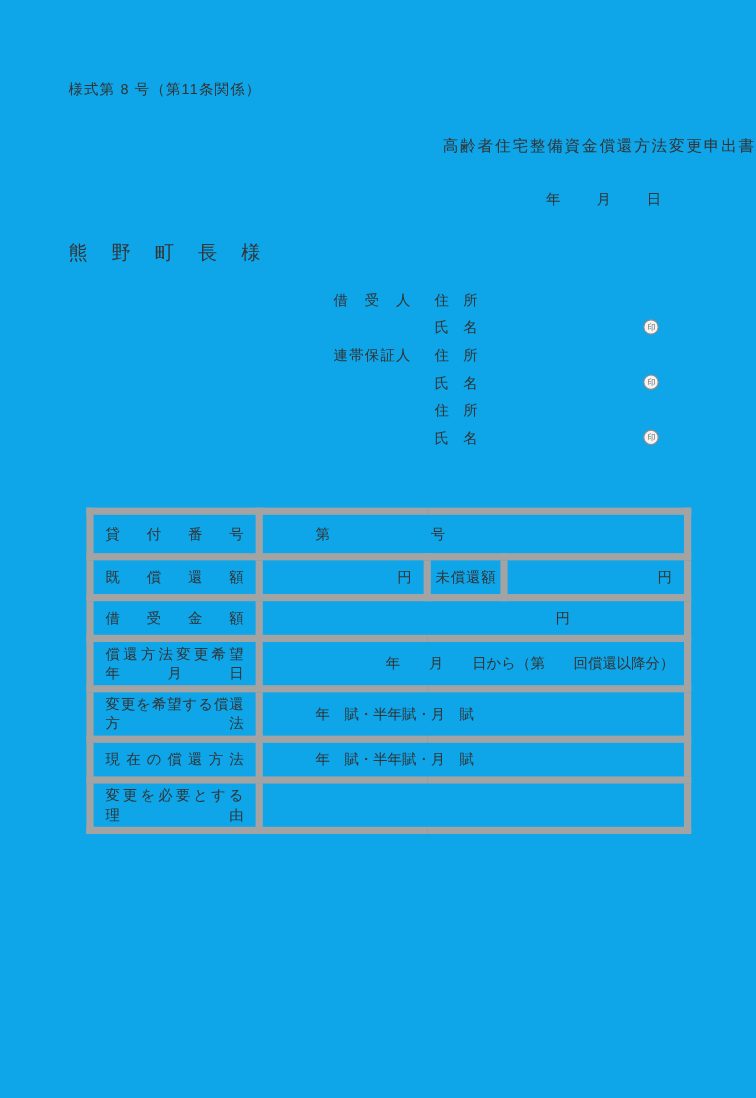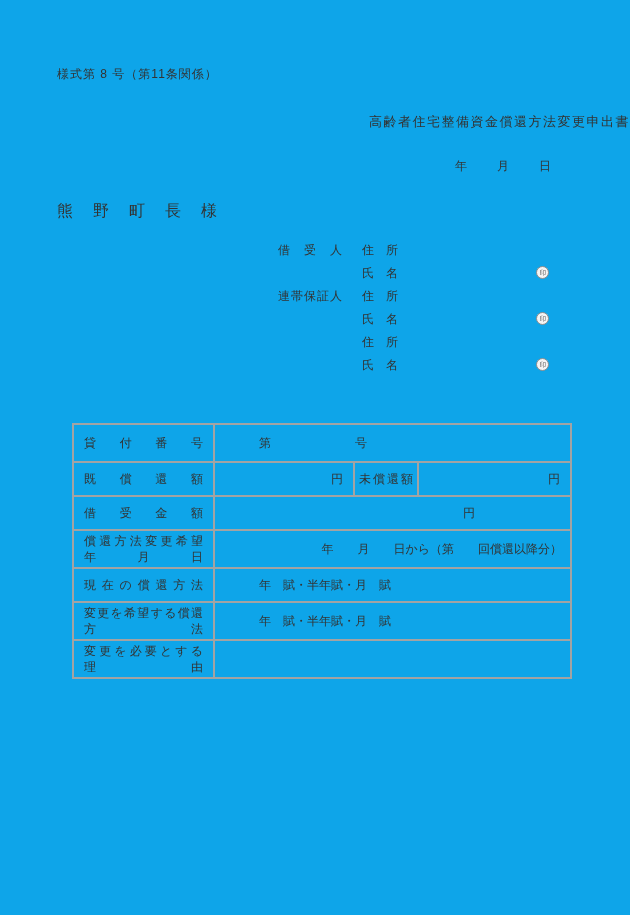--- a/index.html
+++ b/index.html
@@ -101,21 +101,21 @@
     position: absolute;
     left: 72px;
     top: 423px;
     width: 498px;
     border-collapse: collapse;
     table-layout: fixed;
     font-size: 12px;
     color: #333;
   }
   .form-table td {
-    border: 2px solid #a3a3a3;
+    border: 6px solid #a3a3a3;
     padding: 2px 8px;
     vertical-align: middle;
     overflow: hidden;
   }
   .form-table td.lbl {
     padding: 2px 10px;
   }
   .form-table td.lbl .jline {
     text-align: justify;
     text-align-last: justify;
@@ -220,31 +220,31 @@
       </tr>
       <tr class="h37">
         <td class="lbl">
           <div class="jline">償還方法変更希望</div>
           <div class="jline">年月日</div>
         </td>
         <td class="val ctr" colspan="3">年　　月　　日から（第　　回償還以降分）</td>
       </tr>
       <tr class="h34">
         <td class="lbl">
-          <div class="jline">現在の償還方法</div>
-        </td>
-        <td class="val pl44" colspan="3">年　賦・半年賦・月　賦</td>
-      </tr>
-      <tr class="h34">
-        <td class="lbl">
           <div class="jline">変更を希望する償還</div>
           <div class="jline">方法</div>
         </td>
         <td class="val pl44" colspan="3">年　賦・半年賦・月　賦</td>
       </tr>
+      <tr class="h34">
+        <td class="lbl">
+          <div class="jline">現在の償還方法</div>
+        </td>
+        <td class="val pl44" colspan="3">年　賦・半年賦・月　賦</td>
+      </tr>
       <tr class="h37">
         <td class="lbl">
           <div class="jline">変更を必要とする</div>
           <div class="jline">理由</div>
         </td>
         <td class="val" colspan="3"></td>
       </tr>
     </tbody>
   </table>
 

